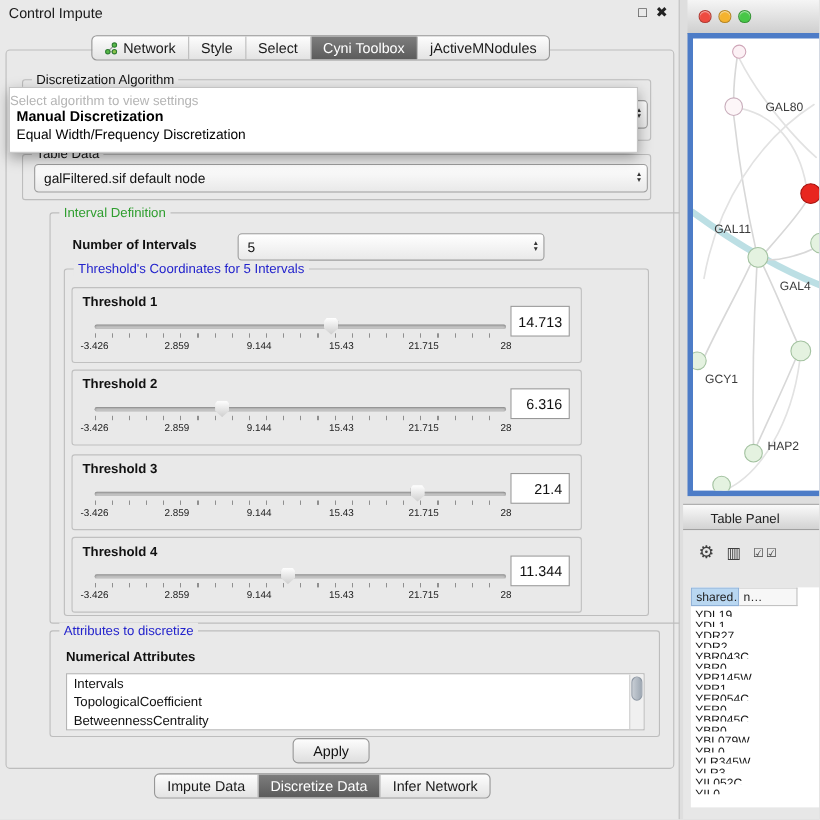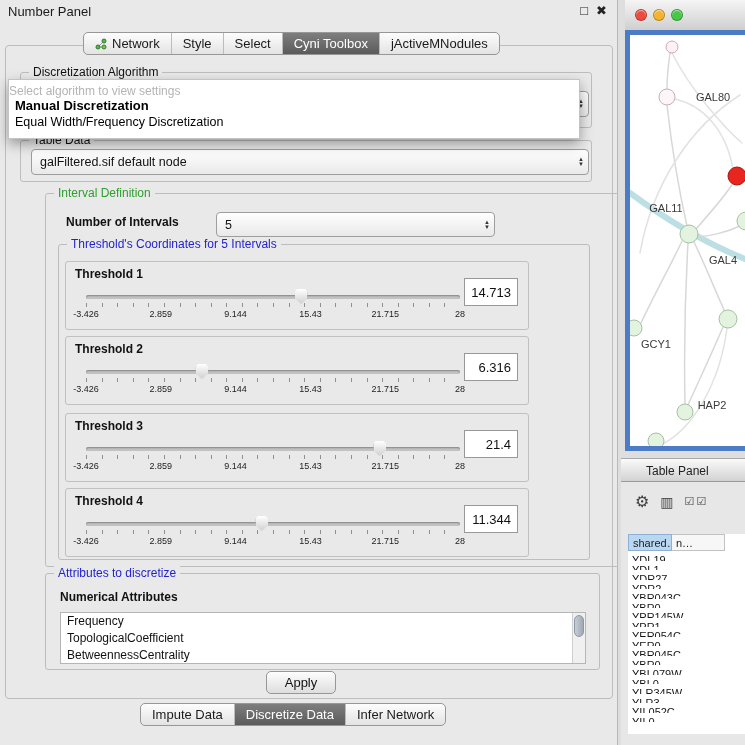--- a/index.html
+++ b/index.html
@@ -102,21 +102,21 @@
   .grid-row .c2{width:53px;padding-left:4px;box-sizing:border-box;white-space:nowrap;overflow:hidden;}
 </style>
 </head>
 <body>
 
 <div class="screen">
 
   <div class="control-panel">
 
     <div class="cp-titlebar">
-      <span class="cp-title-text">Number Panel</span>
+      <span class="cp-title-text">Control Impute</span>
       <span class="win-icons">
         <span>□</span>
         <span>✖</span>
       </span>
     </div>
 
     <div class="cp-inner"></div>
 
     <div class="segbar top-tabbar">
       <div class="seg">
@@ -255,21 +255,21 @@
           </div>
           <div class="th-value">11.344</div>
         </div>
       </div>
     </div>
 
     <div class="groupbox attr-group">
       <span class="group-label blue">Attributes to discretize</span>
       <span class="attr-list-label">Numerical Attributes</span>
       <div class="listbox">
-        <div class="li">Frequency</div>
+        <div class="li">Intervals</div>
         <div class="li">TopologicalCoefficient</div>
         <div class="li">BetweennessCentrality</div>
         <div class="vscroll">
           <div class="thumbbar"></div>
         </div>
       </div>
     </div>
 
     <button class="aqua-btn">Apply</button>
 

